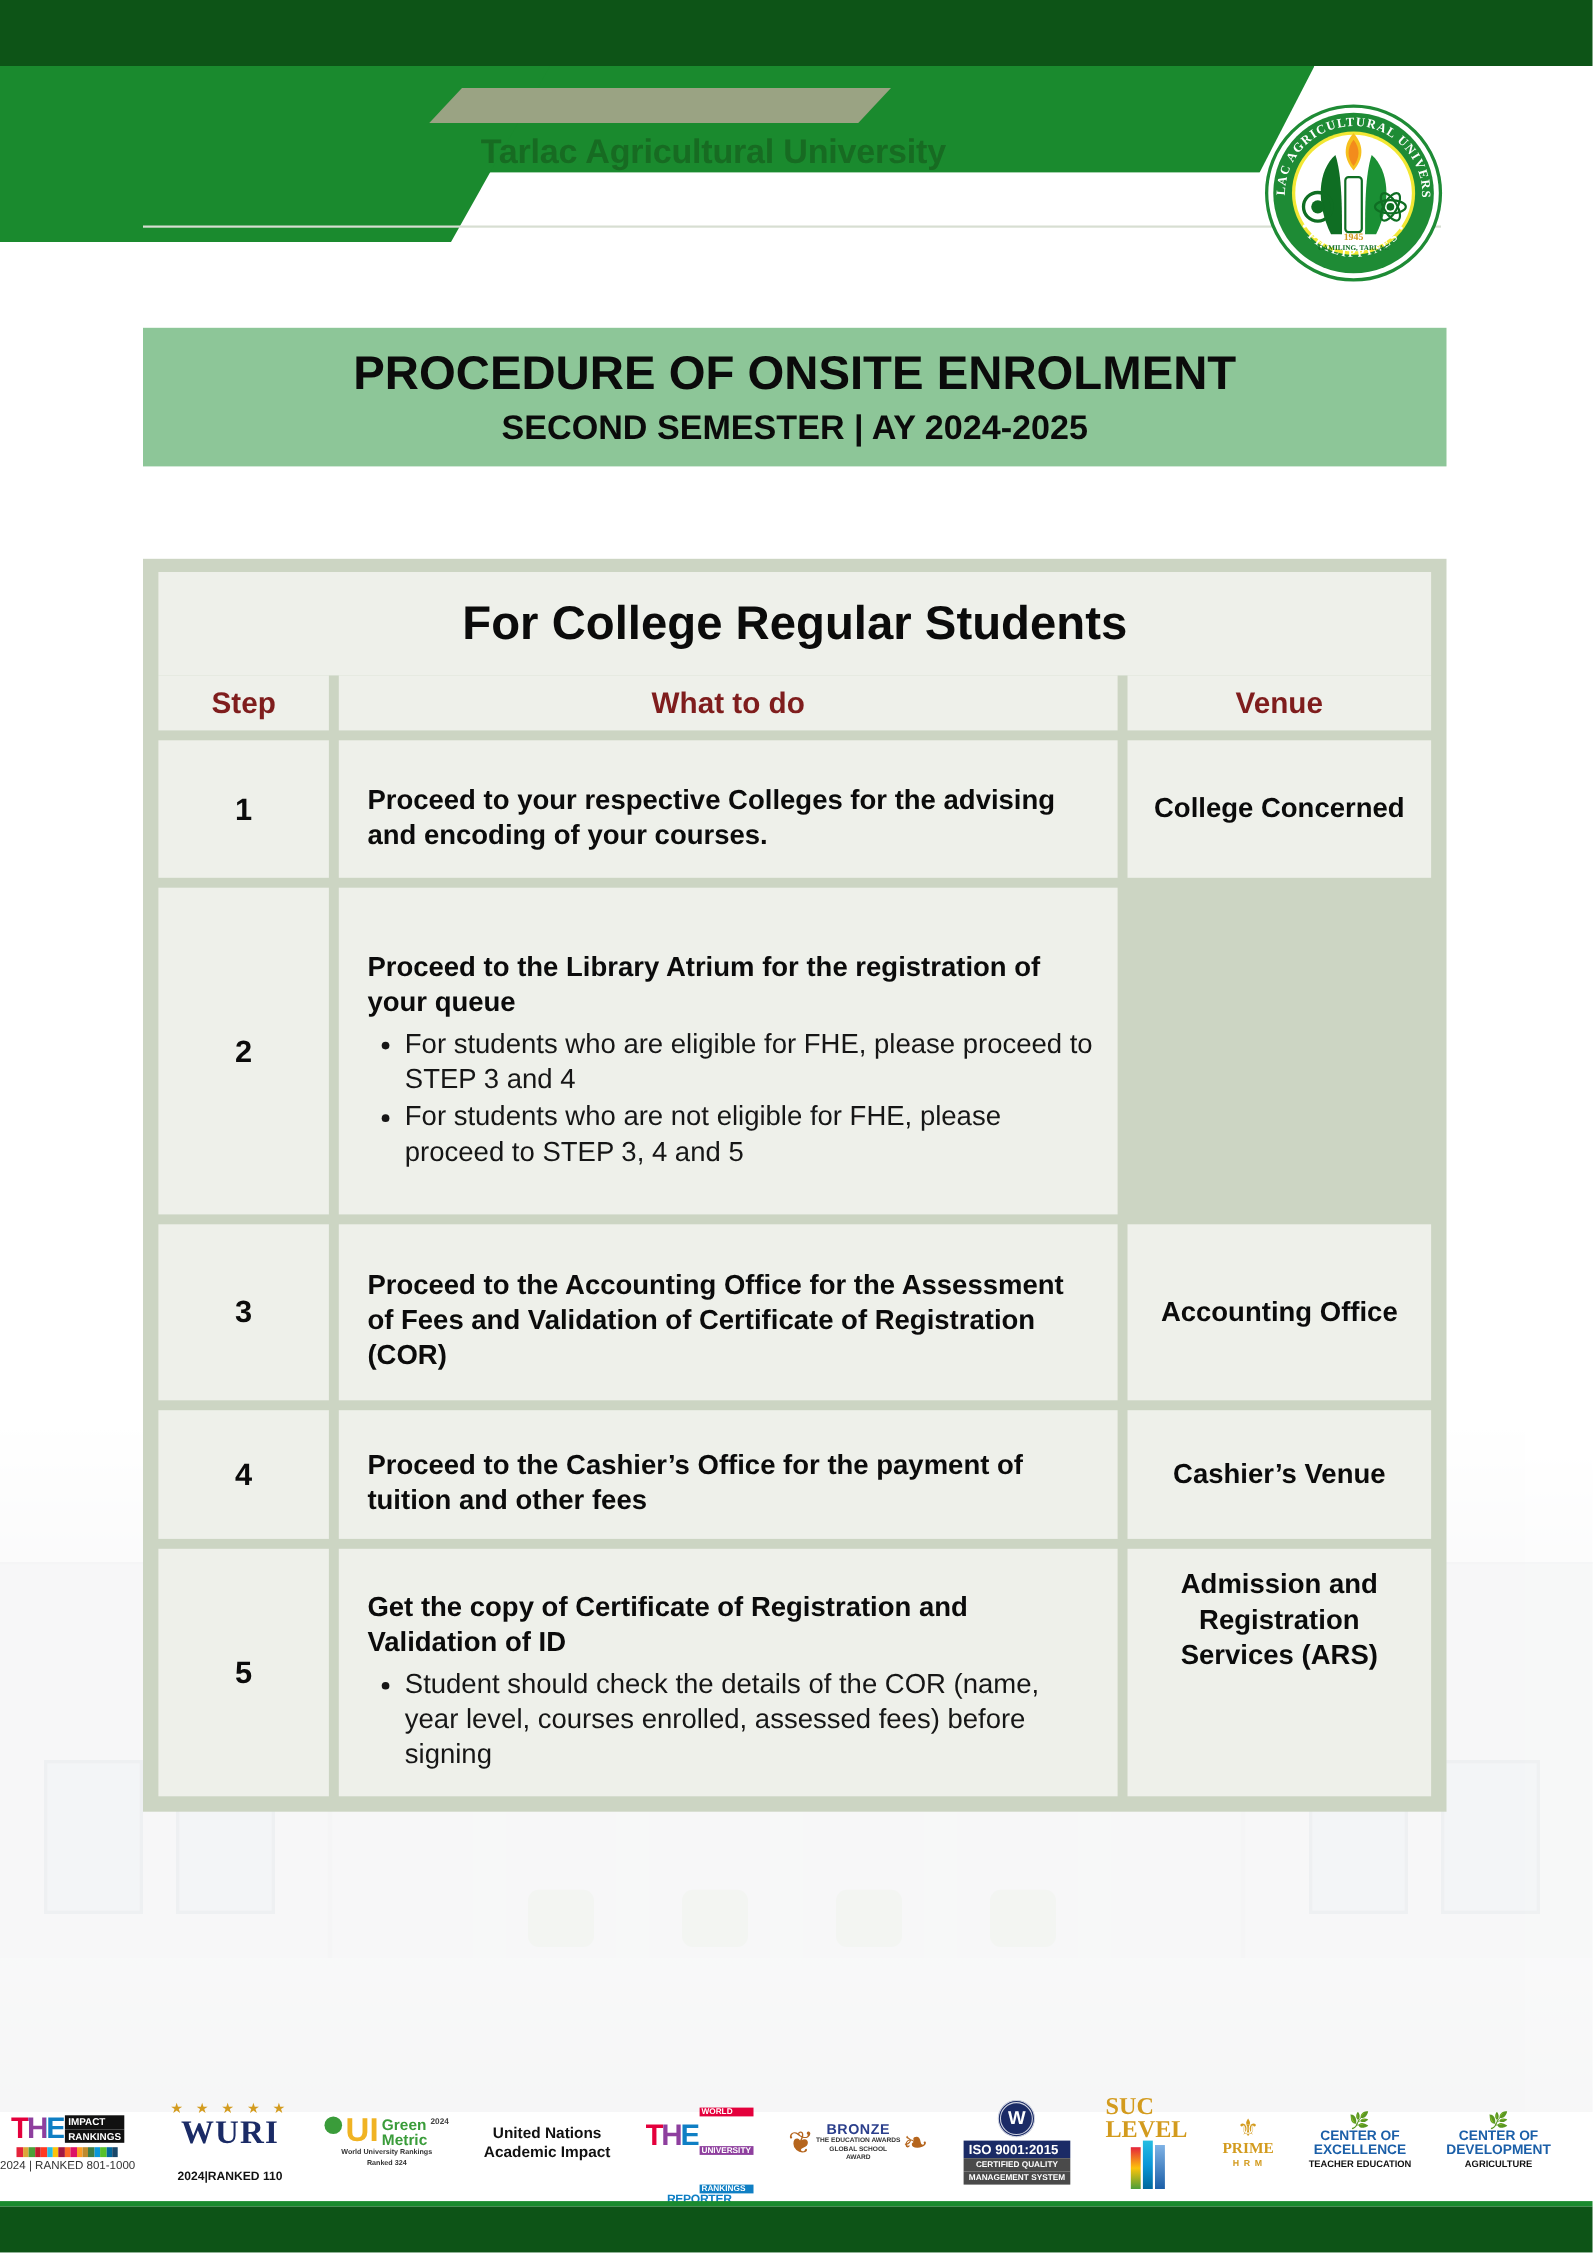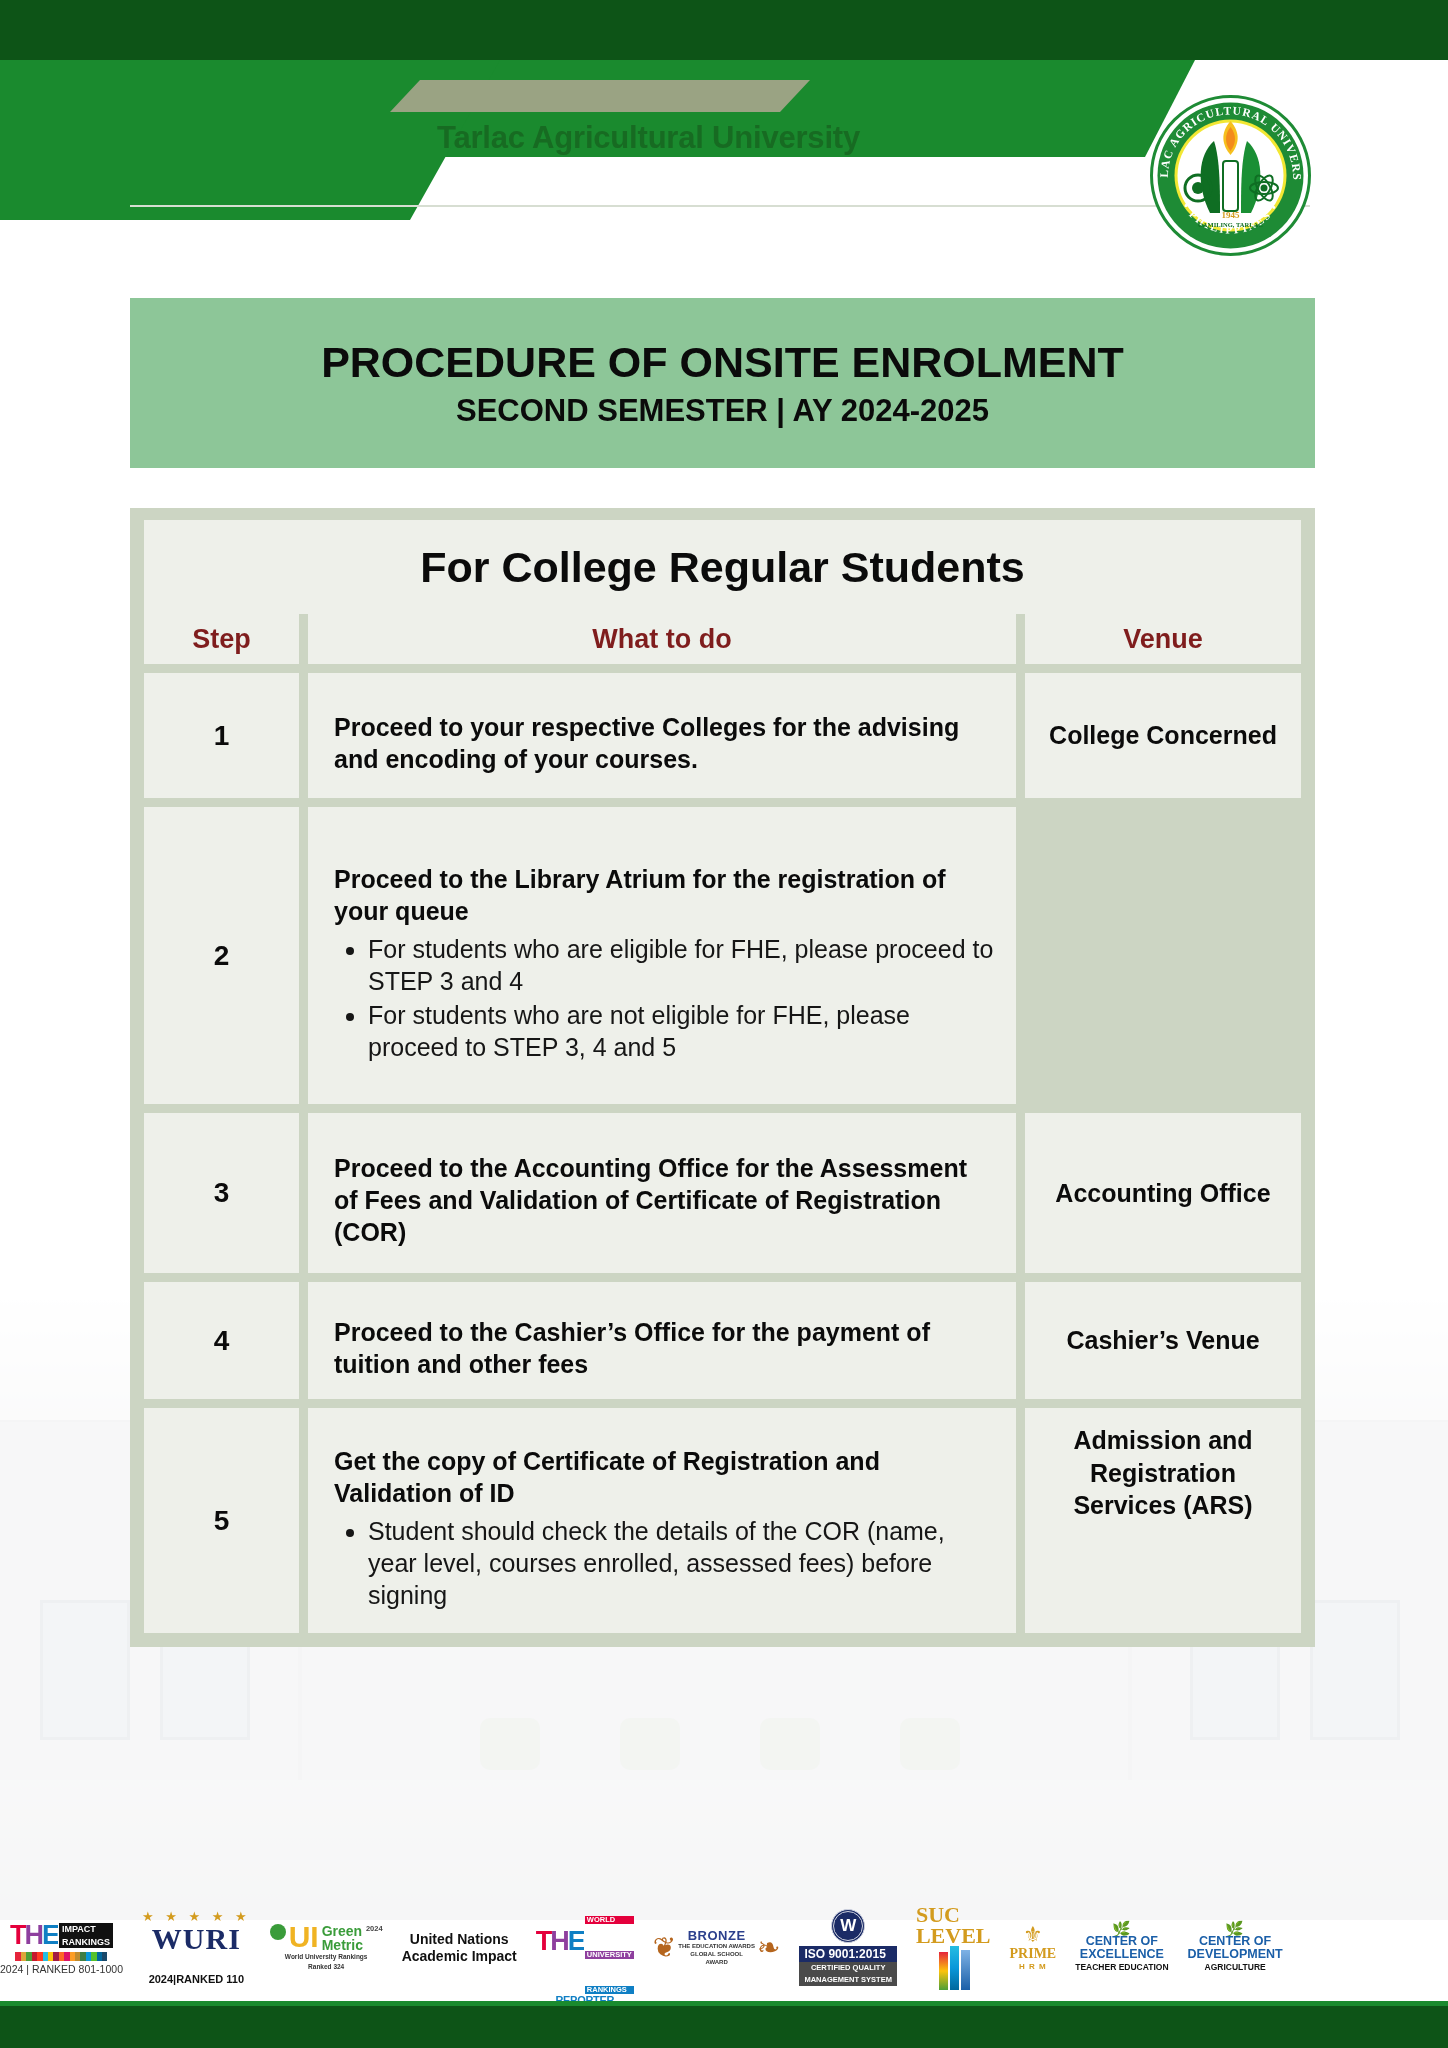--- a/index.html
+++ b/index.html
@@ -112,21 +112,21 @@
   .seal {
     position: absolute;
     left: 1148px; top: 93px;
     width: 165px; height: 165px;
   }
 
   
   .title-block {
     position: absolute;
     left: 130px; top: 298px;
-    width: 1185px; height: 170px;
+    width: 1185px; height: 126px;
     background: #8dc698;
     display: flex;
     flex-direction: column;
     align-items: center;
     justify-content: center;
     gap: 6px;
   }
   .title-main {
     font-size: 43px;
     font-weight: 700;
@@ -227,21 +227,21 @@
   }
   .venue-center { align-items: center !important; }
 
   
   .footer-logos {
     position: absolute;
     left: 0; top: 1900px;
     width: 1410px; height: 95px;
     display: flex;
     align-items: center;
-    justify-content: flex-start;
+    justify-content: space-between;
     gap: 19px;
   }
   .flogo {
     display: flex;
     flex-direction: column;
     align-items: center;
     justify-content: center;
     height: 80px;
   }
 

